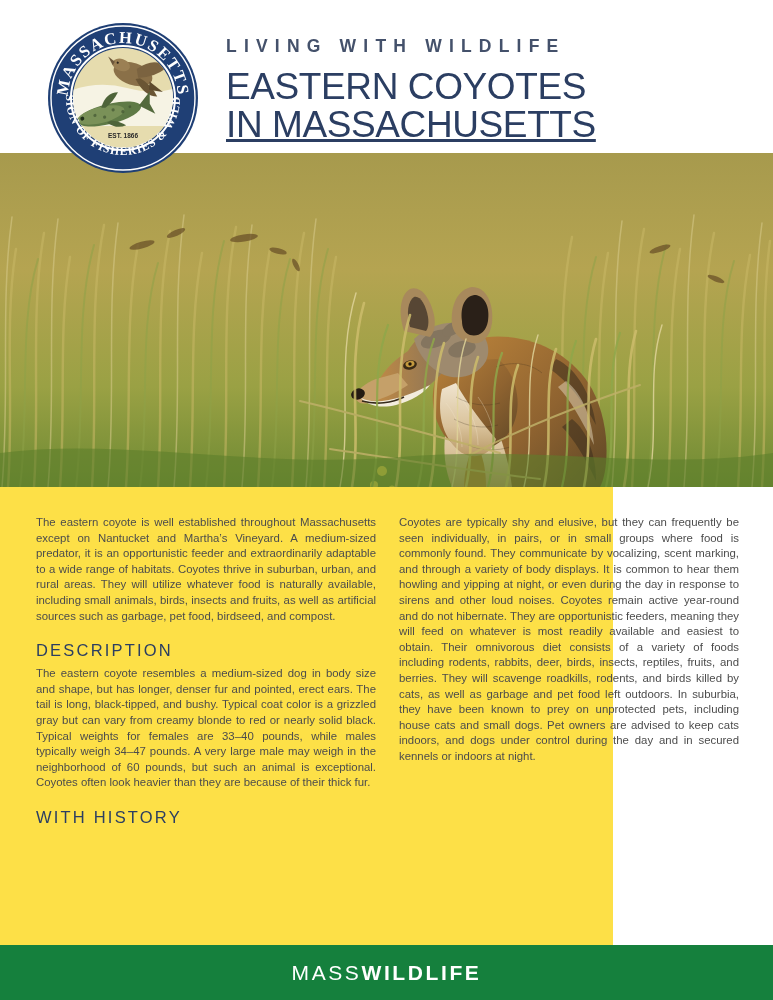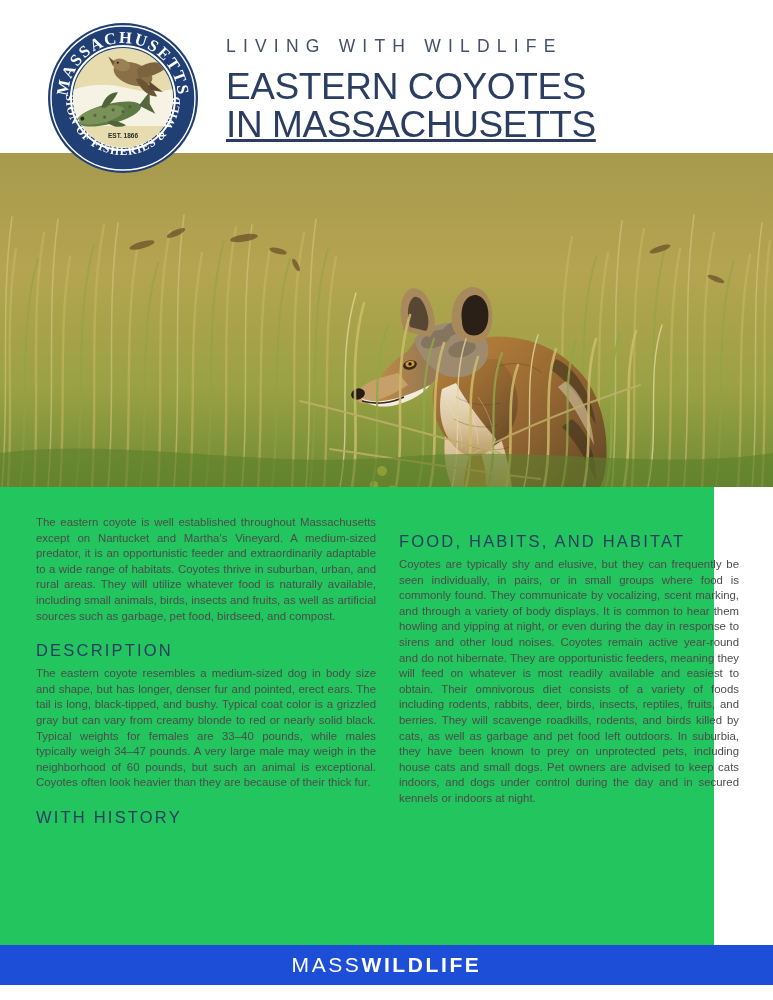--- a/index.html
+++ b/index.html
@@ -38,21 +38,21 @@
   .header-titles {
     position: absolute;
     left: 226px; top: 36px;
     width: 540px;
   }
 
   .kicker {
     font-size: 17.5px;
     letter-spacing: 7.2px;
     color: #44516b;
-    font-weight: 400;
+    font-weight: 700;
     line-height: 1.2;
     white-space: nowrap;
   }
 
   .title-line {
     font-size: 37px;
     color: #2b3e62;
     font-weight: 400;
     line-height: 1.08;
     letter-spacing: -0.4px;
@@ -69,23 +69,23 @@
     overflow: hidden;
     background: #8a8f3e;
   }
 
   .photo svg { display: block; width: 773px; height: 334px; }
 
   
   .content {
     position: absolute;
     left: 0; top: 487px;
-    width: 714px;
+    width: 613px;
     height: 458px;
-    background: #22c55e;
+    background: #fde047;
   }
 
   .col {
     position: absolute;
     top: 28px;
     width: 340px;
   }
   .col-left  { left: 36px; }
   .col-right { left: 399px; }
 
@@ -105,22 +105,22 @@
     font-weight: 400;
     margin-top: 17px;
     margin-bottom: 6px;
     line-height: 1.15;
   }
 
   
   .footer {
     position: absolute;
     left: 0; top: 945px;
-    width: 773px; height: 40px;
-    background: #1d4ed8;
+    width: 773px; height: 55px;
+    background: #15803d;
     display: flex;
     align-items: center;
     justify-content: center;
   }
   .footer-logo {
     font-size: 21px;
     letter-spacing: 2.6px;
     color: #ffffff;
     white-space: nowrap;
   }
@@ -402,21 +402,20 @@
   <div class="content">
 
     <div class="col col-left">
       <p class="body">The eastern coyote is well established throughout Massachusetts except on Nantucket and Martha’s Vineyard. A medium-sized predator, it is an opportunistic feeder and extraordinarily adaptable to a wide range of habitats. Coyotes thrive in suburban, urban, and rural areas. They will utilize whatever food is naturally available, including small animals, birds, insects and fruits, as well as artificial sources such as garbage, pet food, birdseed, and compost.</p>
       <h2 class="section">DESCRIPTION</h2>
       <p class="body">The eastern coyote resembles a medium-sized dog in body size and shape, but has longer, denser fur and pointed, erect ears. The tail is long, black-tipped, and bushy. Typical coat color is a grizzled gray but can vary from creamy blonde to red or nearly solid black. Typical weights for females are 33–40 pounds, while males typically weigh 34–47 pounds. A very large male may weigh in the neighborhood of 60 pounds, but such an animal is exceptional. Coyotes often look heavier than they are because of their thick fur.</p>
       <h2 class="section">WITH HISTORY</h2>
     </div>
 
     <div class="col col-right">
-      <h2 class="section">FOOD, HABITS, AND HABITAT</h2>
       <p class="body">Coyotes are typically shy and elusive, but they can frequently be seen individually, in pairs, or in small groups where food is commonly found. They communicate by vocalizing, scent marking, and through a variety of body displays. It is common to hear them howling and yipping at night, or even during the day in response to sirens and other loud noises. Coyotes remain active year-round and do not hibernate. They are opportunistic feeders, meaning they will feed on whatever is most readily available and easiest to obtain. Their omnivorous diet consists of a variety of foods including rodents, rabbits, deer, birds, insects, reptiles, fruits, and berries. They will scavenge roadkills, rodents, and birds killed by cats, as well as garbage and pet food left outdoors. In suburbia, they have been known to prey on unprotected pets, including house cats and small dogs. Pet owners are advised to keep cats indoors, and dogs under control during the day and in secured kennels or indoors at night.</p>
     </div>
   </div>
 
   <div class="footer">
     <div class="footer-logo">
       <span class="lt">MASS</span><span class="bd">WILDLIFE</span>
     </div>
   </div>
 

